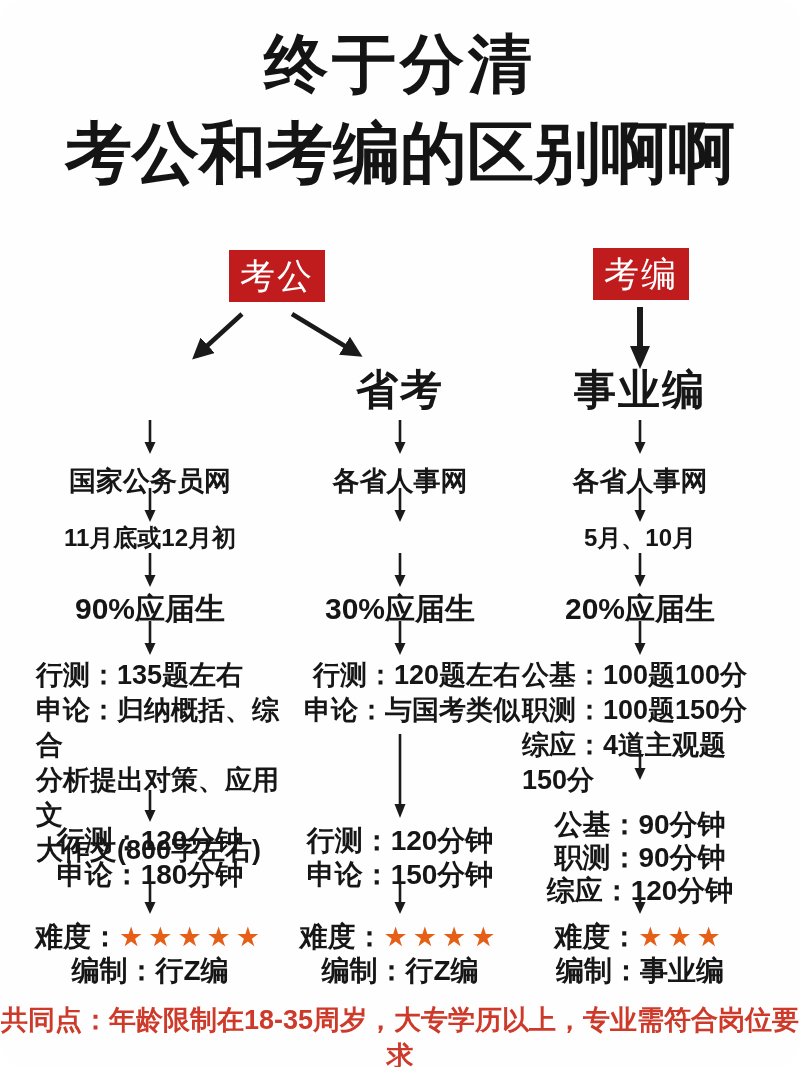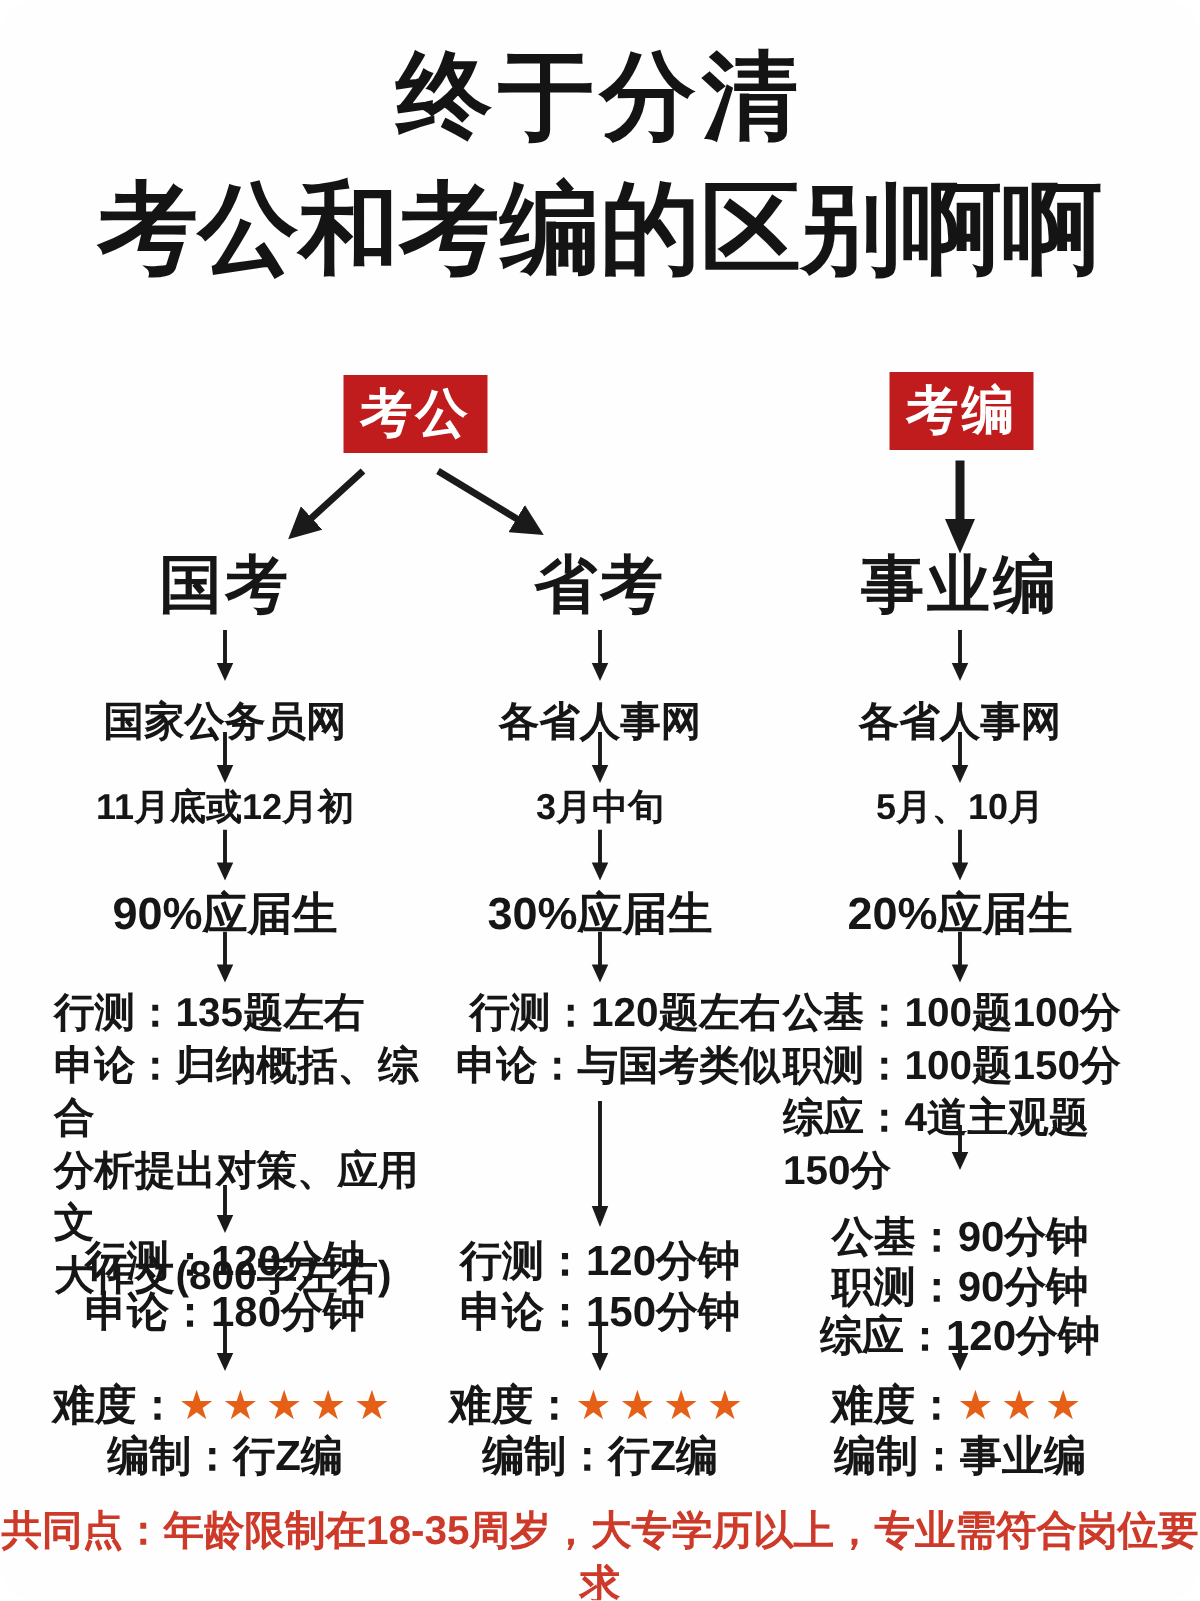--- a/index.html
+++ b/index.html
@@ -17,21 +17,21 @@
     overflow:hidden;
     font-family:"Liberation Sans","DejaVu Sans",sans-serif;
     color:var(--ink);
     border-radius:24px;
   }
   
   .title{position:absolute;top:20px;left:0;right:0;text-align:center;font-weight:900;color:#141414;}
   .t1{font-size:64px;line-height:88px;letter-spacing:4px;}
   .t2{font-size:67px;line-height:90px;letter-spacing:0px;}
   
-  .badge{position:absolute;background:var(--badge-red);color:#fff;font-size:35px;font-weight:700;
+  .badge{position:absolute;background:var(--badge-red);color:#fff;font-size:35px;font-weight:400;
          padding:4px 11px;line-height:44px;letter-spacing:2px;}
   .badge-l{left:229px;top:250px;}
   .badge-r{left:593px;top:248px;}
   
   .arr{position:absolute;left:50%;transform:translateX(-50%);}
   svg line{stroke:#1a1a1a;}
   svg polygon, svg path{fill:#1a1a1a;}
   .fork{position:absolute;left:170px;top:306px;}
   .thick{position:absolute;left:627px;top:305px;}
   
@@ -86,21 +86,20 @@
     <line x1="72" y1="8" x2="26" y2="50" stroke-width="4.6" marker-end="url(#ah)"></line>
     <line x1="122" y1="8" x2="188" y2="48" stroke-width="4.6" marker-end="url(#ah)"></line>
   </svg>
 
   <svg class="thick" width="26" height="64" viewBox="0 0 26 64">
     <line x1="13" y1="2" x2="13" y2="44" stroke-width="6"></line>
     <polygon points="3,41 13,64 23,41"></polygon>
   </svg>
 
   <div class="col col0">
-    <div class="row r-header">国考</div>
     <svg class="arr a1" width="14" height="34" viewBox="0 0 14 34">
         <line x1="7" y1="0" x2="7" y2="24" stroke-width="2.6"></line>
         <polygon points="1.5,22 7,34 12.5,22"></polygon>
       </svg>
     <div class="row r-site">国家公务员网</div>
     <svg class="arr a2" width="14" height="34" viewBox="0 0 14 34">
         <line x1="7" y1="0" x2="7" y2="24" stroke-width="2.6"></line>
         <polygon points="1.5,22 7,34 12.5,22"></polygon>
       </svg>
     <div class="row r-time">11月底或12月初</div>
@@ -143,21 +142,20 @@
     <div class="row r-header">省考</div>
     <svg class="arr a1" width="14" height="34" viewBox="0 0 14 34">
         <line x1="7" y1="0" x2="7" y2="24" stroke-width="2.6"></line>
         <polygon points="1.5,22 7,34 12.5,22"></polygon>
       </svg>
     <div class="row r-site">各省人事网</div>
     <svg class="arr a2" width="14" height="34" viewBox="0 0 14 34">
         <line x1="7" y1="0" x2="7" y2="24" stroke-width="2.6"></line>
         <polygon points="1.5,22 7,34 12.5,22"></polygon>
       </svg>
-    <div class="row r-time">3月中旬</div>
     <svg class="arr a3" width="14" height="34" viewBox="0 0 14 34">
         <line x1="7" y1="0" x2="7" y2="24" stroke-width="2.6"></line>
         <polygon points="1.5,22 7,34 12.5,22"></polygon>
       </svg>
     <div class="row r-fresh">30%应届生</div>
     <svg class="arr a4" width="14" height="34" viewBox="0 0 14 34">
         <line x1="7" y1="0" x2="7" y2="24" stroke-width="2.6"></line>
         <polygon points="1.5,22 7,34 12.5,22"></polygon>
       </svg>
     <div class="row r-content">

